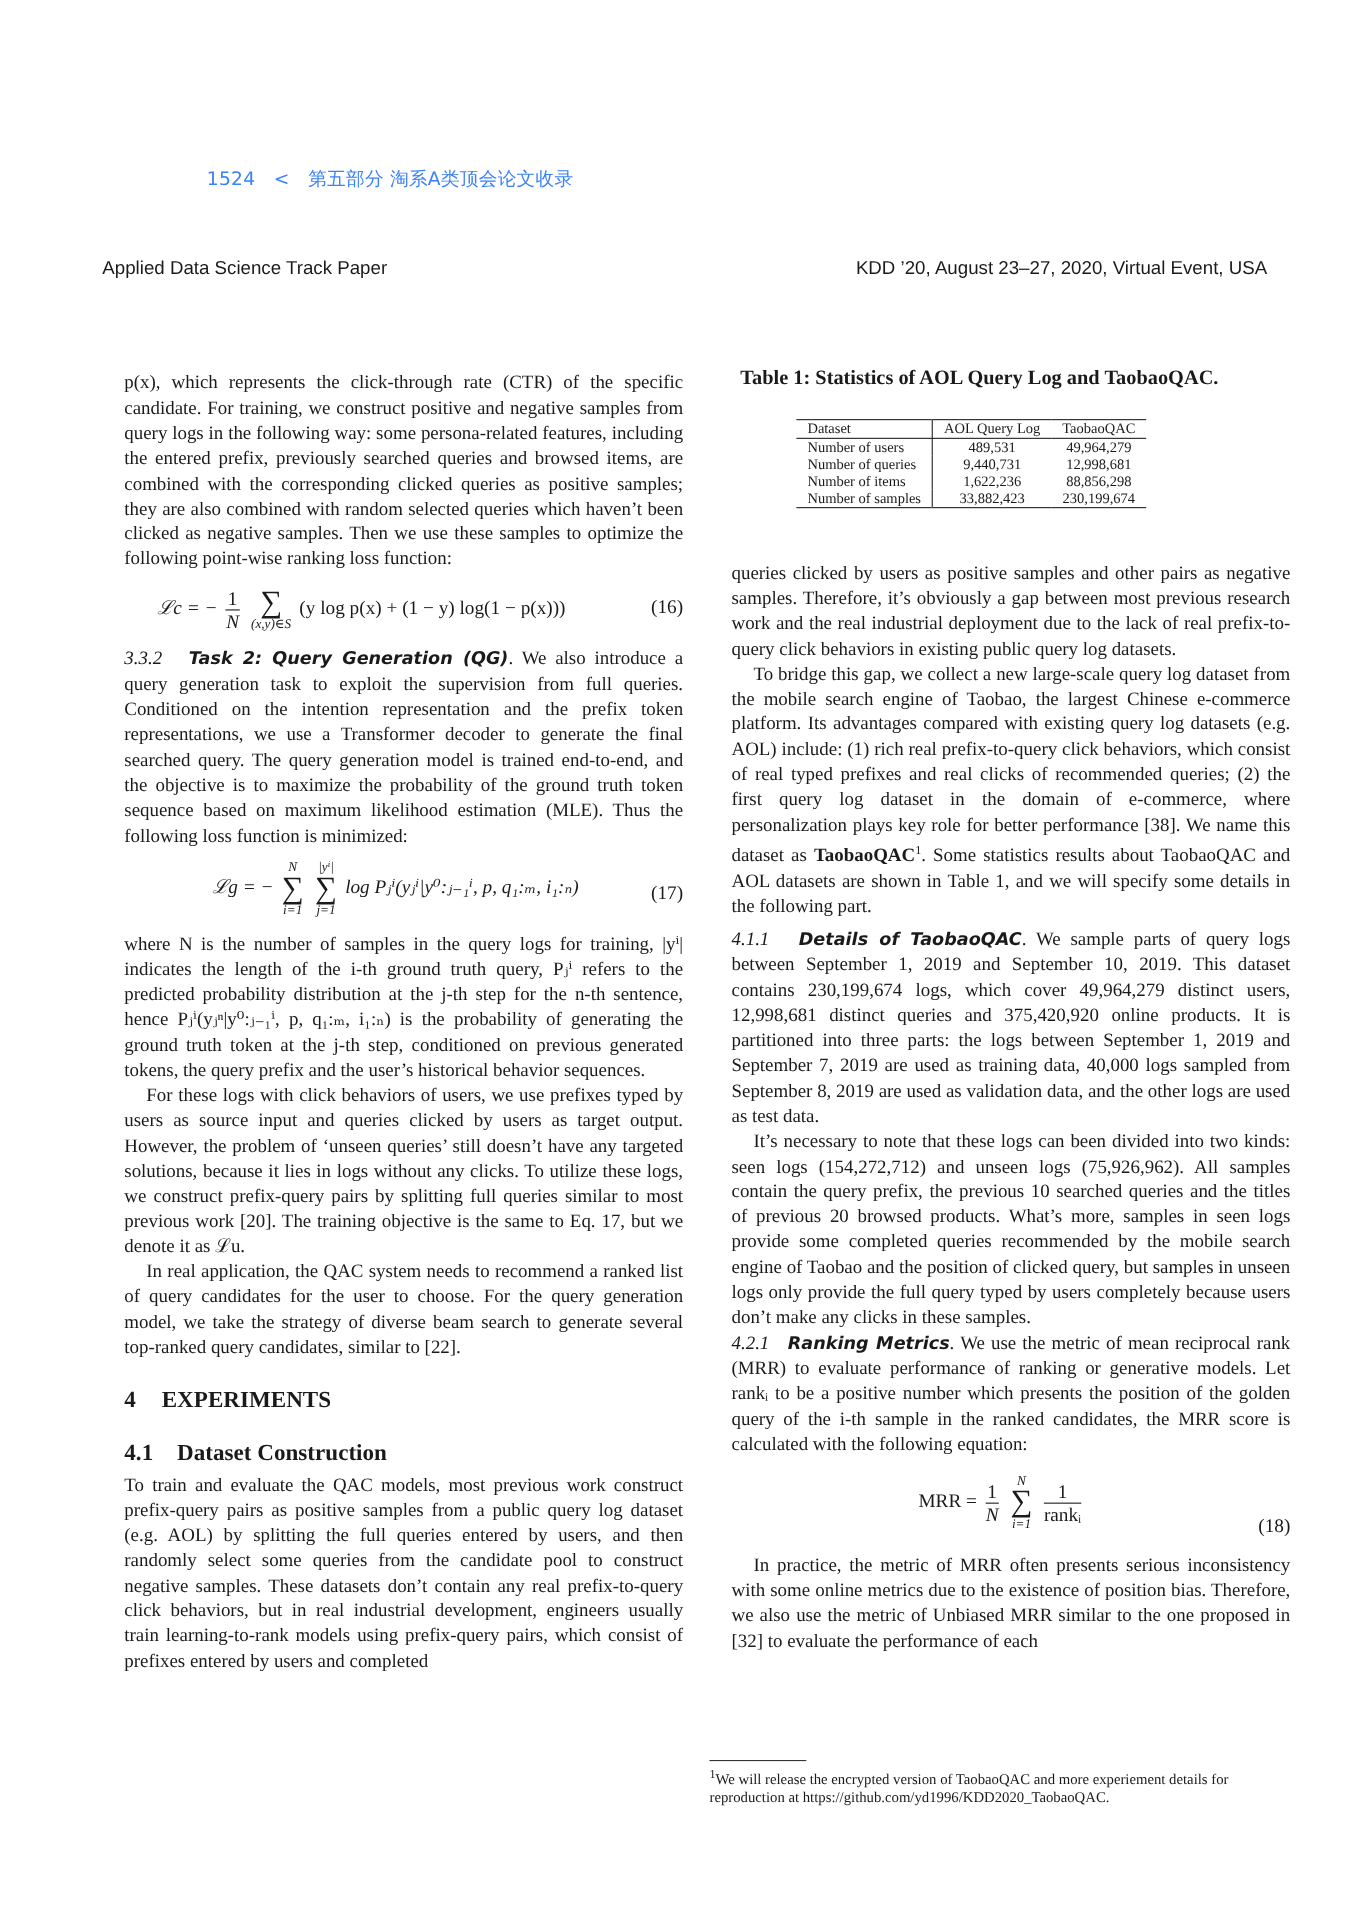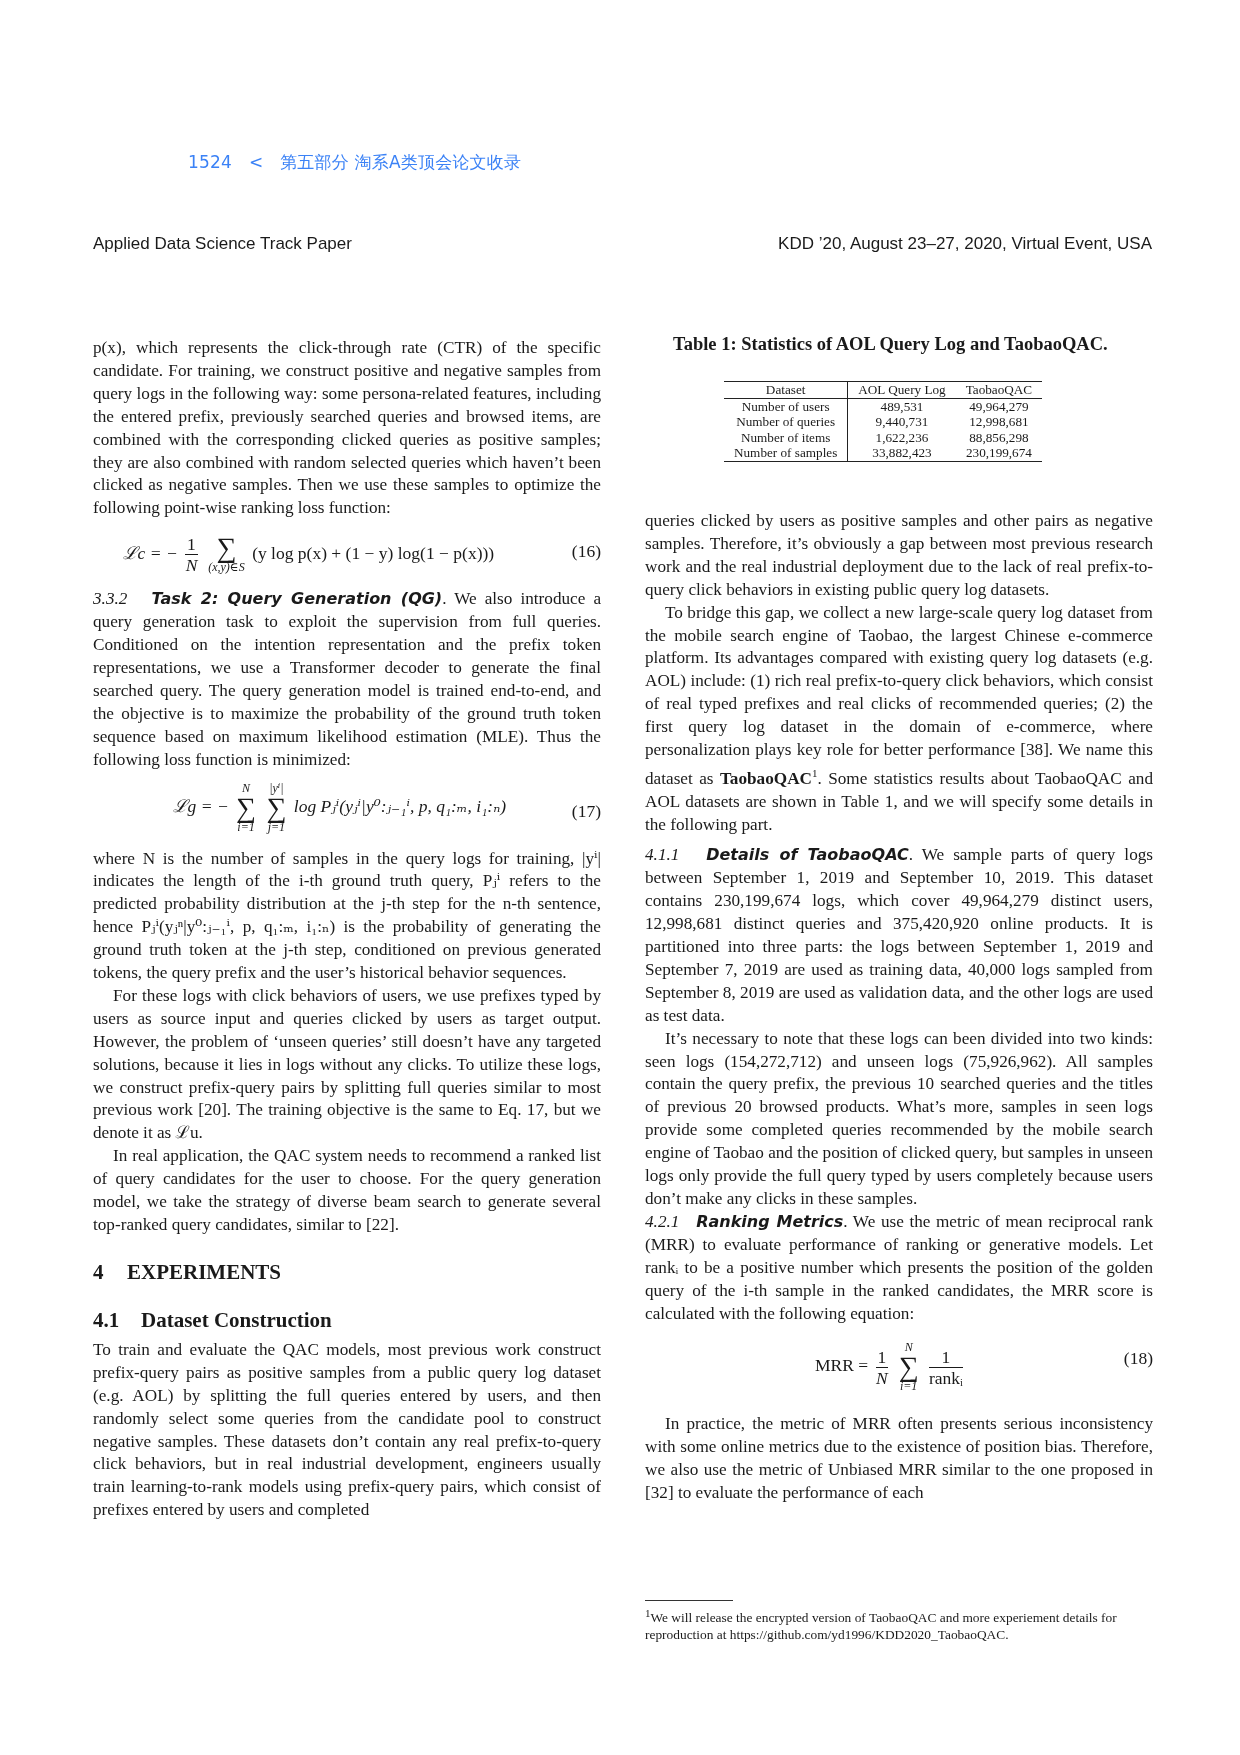--- a/index.html
+++ b/index.html
@@ -4,21 +4,21 @@
 <style>
   html, body { margin: 0; padding: 0; background: #ffffff; }
   body { width: 1240px; height: 1755px; position: relative; overflow: hidden;
          font-family: "Liberation Serif", "DejaVu Serif", serif; color: #1a1a1a; }
   .abs { position: absolute; }
   .book-header { left: 188px; top: 151px; font-family: "DejaVu Sans", "Liberation Sans", sans-serif;
                  font-size: 17px; color: #3b82f6; letter-spacing: 0.2px; white-space: pre; }
   .run-head { top: 234px; font-family: "Liberation Sans", "DejaVu Sans", sans-serif; font-size: 17px; color: #1a1a1a; }
   .run-left { left: 93px; }
   .run-right { right: 88px; }
-  .col { position: absolute; width: 508px; font-size: 17.2px; line-height: 22.9px; text-align: justify; }
+  .col { position: absolute; width: 508px; font-size: 17.2px; line-height: 22.9px; text-align: justify; margin-left: 20px; }
   .col-left { left: 93px; top: 337px; }
   .col-right { left: 645px; top: 510px; }
   p { margin: 0; }
   p.indent { text-indent: 20px; }
   .eq { position: relative; height: 56px; font-style: normal; }
   .eq .math { position: absolute; font-size: 17.5px; white-space: nowrap; }
   .eq .num { position: absolute; right: 0; font-size: 17.5px; }
   .i { font-style: italic; }
   .sub-h { font-style: italic; }
   .sub-h b { font-family: "DejaVu Sans", sans-serif; font-size: 16px; font-style: italic; }
@@ -29,21 +29,21 @@
   .frac .bot { display: block; line-height: 20px; }
   .sigma { display: inline-block; vertical-align: middle; text-align: center; margin: 0 3px; }
   .sigma .big { display: block; font-size: 28px; line-height: 26px; }
   .sigma .lim { display: block; font-size: 12px; line-height: 13px; font-style: italic; }
   sub, sup { font-size: 11px; }
   .table-title { position: absolute; left: 673px; top: 334px; font-weight: bold; font-size: 18.5px; }
   table.stats { position: absolute; left: 724px; top: 381px; border-collapse: collapse;
                 font-size: 13.2px; line-height: 15.5px; border-top: 1.5px solid #222; border-bottom: 1.5px solid #222; }
   table.stats th, table.stats td { padding: 0 10px 0 10px; font-weight: normal; }
   table.stats th { text-align: center; border-bottom: 1px solid #222; }
-  table.stats th:first-child, table.stats td:first-child { text-align: center; border-right: 1px solid #222; }
+  table.stats th:first-child, table.stats td:first-child { text-align: left; border-right: 1px solid #222; }
   table.stats td { text-align: center; }
   .footnote-rule { position: absolute; left: 645px; top: 1600px; width: 88px; border-top: 1px solid #333; }
   .footnote { position: absolute; left: 645px; top: 1605px; width: 508px; font-size: 13.4px; line-height: 17px; }
 </style>
 </head>
 <body>
 
 <div class="abs book-header"><span>1524</span>   <span>&lt;</span>   <span>第五部分 淘系A类顶会论文收录</span></div>
 
 <div class="abs run-head run-left">Applied Data Science Track Paper</div>
@@ -132,20 +132,20 @@
     <span class="sub-h">4.2.1</span>&nbsp;&nbsp;&nbsp;<span class="sub-h"><b>Ranking Metrics</b></span><span>. We use the metric of mean reciprocal rank (MRR) to evaluate performance of ranking or generative models. Let rankᵢ to be a positive number which presents the position of the golden query of the i-th sample in the ranked candidates, the MRR score is calculated with the following equation:</span>
   </p>
 
   <div class="eq" style="height:78px; margin-top:10px;">
     <div class="math" style="left:170px; top:6px;">
       <span>MRR =</span>
       <span class="frac"><span class="top">1</span><span class="bot i">N</span></span>
       <span class="sigma"><span class="lim">N</span><span class="big">∑</span><span class="lim">i=1</span></span>
       <span class="frac"><span class="top">1</span><span class="bot">rankᵢ</span></span>
     </div>
-    <span class="num" style="top:12px;">(18)</span>
+    <span class="num" style="top:42px;">(18)</span>
   </div>
 
   <p class="indent">In practice, the metric of MRR often presents serious inconsistency with some online metrics due to the existence of position bias. Therefore, we also use the metric of Unbiased MRR similar to the one proposed in [32] to evaluate the performance of each</p>
 </div>
 
 <div class="footnote-rule"></div>
 <div class="footnote"><sup>1</sup><span>We will release the encrypted version of TaobaoQAC and more experiement details for reproduction at https://github.com/yd1996/KDD2020_TaobaoQAC.</span></div>
 
 </body></html>

